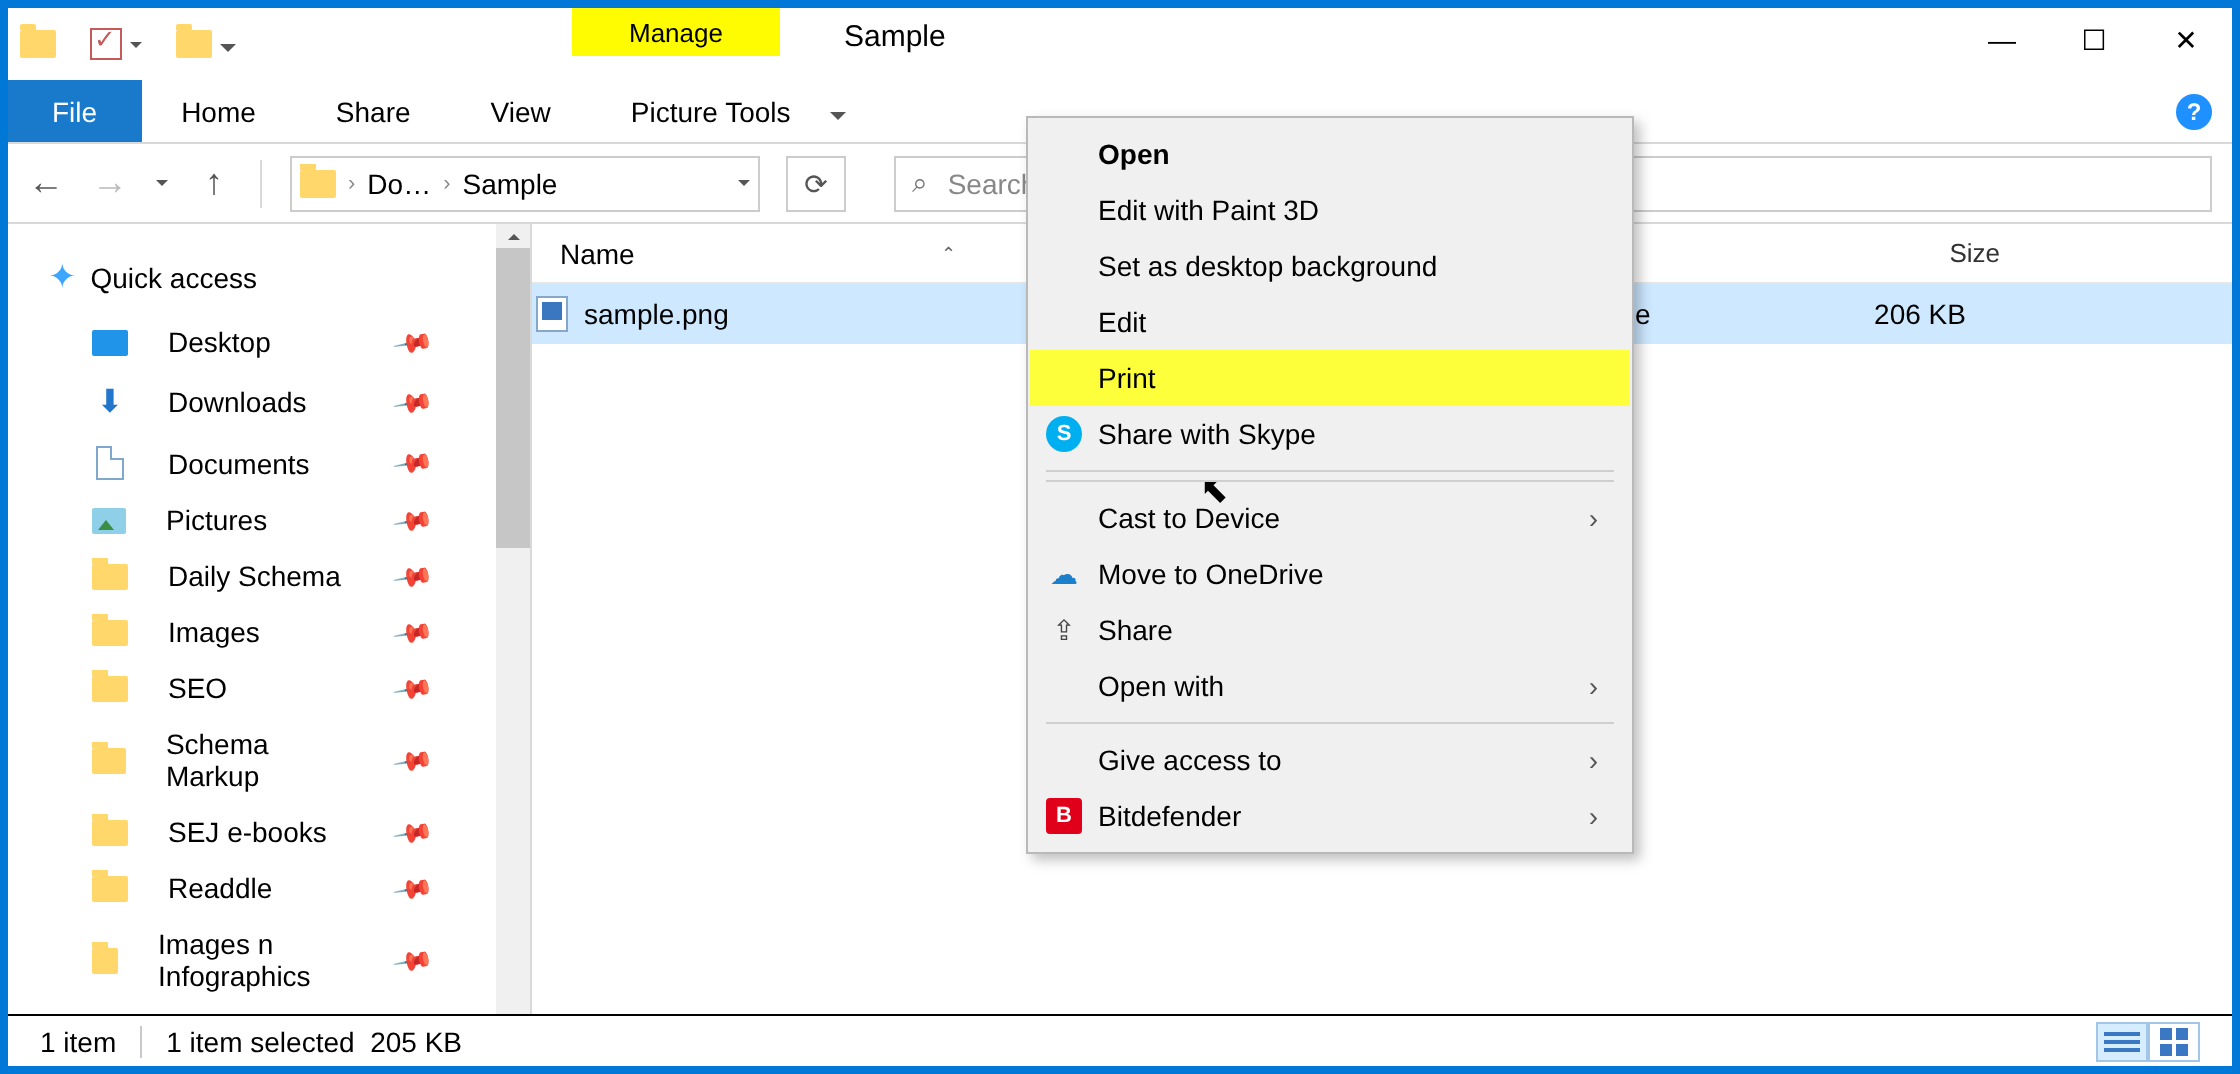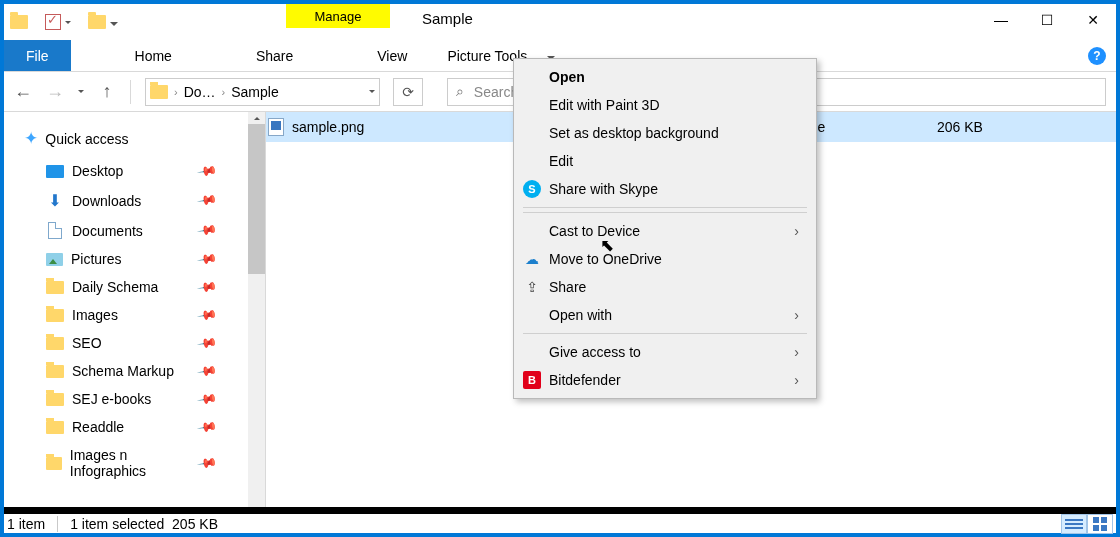--- a/index.html
+++ b/index.html
@@ -15,21 +15,21 @@
 .chk-icon:after{content:"✓";position:absolute;left:1px;top:-3px;color:#c55a5a;font-size:13px;}
 .caret-icon{width:0;height:0;border-left:4px solid transparent;border-right:4px solid transparent;border-top:4px solid #555;margin-top:4px;}
 .mini-caret{width:0;height:0;border-left:3px solid transparent;border-right:3px solid transparent;border-top:3px solid #555;}
 .tab-manage{position:absolute;left:282px;top:0;width:104px;height:24px;background:#fffb00;display:flex;align-items:center;justify-content:center;font-size:13px;}
 .title{position:absolute;left:418px;top:6px;font-size:15px;}
 .win-controls{margin-left:auto;display:flex;}
 .win-btn{width:46px;height:32px;display:flex;align-items:center;justify-content:center;color:#000;}
 
 .ribbon{display:flex;align-items:center;height:32px;border-bottom:1px solid #d9d9d9;}
 .file-tab{background:#1979ca;color:#fff;padding:0 22px;height:100%;display:flex;align-items:center;}
-.rtab{padding:0 20px;height:100%;display:flex;align-items:center;margin-left:44px;}
+.rtab{padding:0 20px;height:100%;display:flex;align-items:center;}
 .picture-tools{padding:0 20px;height:100%;display:flex;align-items:center;}
 .help-icon{margin-left:auto;margin-right:10px;width:18px;height:18px;border-radius:50%;background:#1e90ff;color:#fff;display:flex;align-items:center;justify-content:center;font-size:12px;font-weight:bold;}
 .rib-caret{margin-right:4px;}
 
 .navrow{display:flex;align-items:center;height:40px;border-bottom:1px solid #d9d9d9;padding:0 10px;gap:14px;}
 .nav-arrow{color:#555;font-size:18px;width:18px;text-align:center;}
 .nav-arrow.disabled{color:#bbb;}
 .addr{display:flex;align-items:center;height:28px;border:1px solid #ccc;padding:0 4px;gap:6px;min-width:235px;}
 .addr .folder-icon{width:18px;height:14px;background:#ffd76a;border-radius:1px;position:relative;}
 .addr .folder-icon:before{content:"";position:absolute;left:0;top:-3px;width:8px;height:3px;background:#ffd76a;}
@@ -38,21 +38,21 @@
 .search{flex:1;height:28px;border:1px solid #ccc;display:flex;align-items:center;padding:0 8px;color:#777;margin-left:10px;}
 .search .mag{margin-right:10px;color:#777;}
 
 .main{flex:1;display:flex;overflow:hidden;}
 .sidebar{width:262px;border-right:1px solid #d9d9d9;position:relative;padding-top:12px;}
 .scroll-track{position:absolute;right:0;top:0;width:17px;bottom:0;background:#f0f0f0;}
 .scroll-thumb{position:absolute;right:0;top:12px;width:17px;height:150px;background:#c6c6c6;}
 .scroll-up{position:absolute;right:0;top:0;width:17px;height:12px;display:flex;align-items:center;justify-content:center;}
 .side-head{display:flex;align-items:center;gap:7px;padding:4px 12px 8px 20px;}
 .star{color:#3ea6ff;font-size:17px;}
-.side-item{display:flex;align-items:center;gap:8px;padding:6px 24px 6px 42px;}
+.side-item{display:flex;align-items:center;gap:20px;padding:6px 24px 6px 42px;}
 .pin{margin-left:auto;color:#8a8a8a;font-size:13px;transform:rotate(35deg);margin-right:26px;}
 .ico-desktop{width:18px;height:13px;background:#2094e8;border-radius:1px;}
 .ico-down{color:#2277cc;font-size:16px;width:18px;text-align:center;}
 .ico-doc{width:14px;height:17px;background:#fff;border:1px solid #7fa8cc;position:relative;display:inline-block;margin:0 2px;}
 .ico-doc:before{content:"";position:absolute;right:-1px;top:-1px;width:6px;height:6px;background:#fff;border-left:1px solid #7fa8cc;border-bottom:1px solid #7fa8cc;}
 .ico-pic{width:17px;height:13px;background:#8fd0e8;border-radius:1px;position:relative;}
 .ico-pic:after{content:"";position:absolute;left:3px;bottom:2px;width:0;height:0;border-left:4px solid transparent;border-right:4px solid transparent;border-bottom:5px solid #3b8e46;}
 .ico-folder{width:18px;height:13px;background:#ffd76a;border-radius:1px;position:relative;}
 .ico-folder:before{content:"";position:absolute;left:0;top:-3px;width:8px;height:3px;background:#ffd76a;}
 
@@ -66,21 +66,21 @@
 .sort-caret{font-size:9px;color:#666;}
 .filerow{display:flex;align-items:center;height:30px;background:#cde8ff;}
 .cell{padding:0 2px;}
 .cell.name{width:222px;display:flex;align-items:center;gap:8px;}
 .cell.date{width:300px;}
 .cell.type{width:130px;}
 .cell.size{width:110px;text-align:center;padding-right:28px;}
 .pngico{width:16px;height:18px;background:#fff;border:1px solid #86a7c8;position:relative}
 .pngico:after{content:"";position:absolute;left:2px;top:2px;right:2px;bottom:5px;background:#3a77c0;}
 
-.status{height:26px;border-top:7px solid #000000;display:flex;align-items:center;padding:0 3px;font-size:13px;color:#1f1f1f;}
+.status{height:26px;border-top:1px solid #000000;display:flex;align-items:center;padding:0 16px;font-size:13px;color:#1f1f1f;}
 .status-sep{width:1px;height:16px;background:#c9c9c9;margin:0 12px;}
 .view-icons{margin-left:auto;display:flex;gap:0;}
 .view-btn{width:26px;height:20px;border:1px solid #a2c5e8;display:flex;flex-direction:column;justify-content:center;gap:2px;padding:2px 3px;}
 .view-btn.active{background:#d6ecff;}
 .view-btn .ln{height:2px;background:#3b78c3;}
 .view-btn.thumbs{flex-direction:row;flex-wrap:wrap;gap:2px;align-content:center;}
 .view-btn.thumbs .sq{width:6px;height:6px;background:#3b78c3;}
 
 .ctx{position:absolute;left:513px;top:58px;width:304px;background:#f0f0f0;border:1px solid #b9b9b9;box-shadow:3px 3px 6px rgba(0,0,0,.25);padding:4px 1px;}
 .ctx-item{display:flex;align-items:center;height:28px;padding:0 16px 0 34px;position:relative;}
@@ -214,20 +214,29 @@
           </div>
         </div>
       <div class="scroll-track"></div>
       <div class="scroll-up">
           <span class="mini-caret" style="transform:rotate(180deg)"></span>
         </div>
       <div class="scroll-thumb"></div>
     </div>
 
     <div class="filepane">
+      <div class="col-headers">
+        <div class="col name">
+            <span>Name</span>
+            <span class="sort-caret" style="margin-left:auto;margin-right:-4px">⌃</span>
+          </div>
+        <div class="col date"></div>
+        <div class="col type" style="padding-left:0">Type</div>
+        <div class="col size">Size</div>
+      </div>
       <div class="filerow">
         <div class="cell name">
           <span class="pngico"></span>
           <span>sample.png</span>
         </div>
         <div class="cell date"></div>
         <div class="cell type" style="padding-left:0">G File</div>
         <div class="cell size">206 KB</div>
       </div>
     </div>
@@ -261,20 +270,23 @@
     </div>
     <div class="ctx-item">
       <span>Edit with Paint 3D</span>
     </div>
     <div class="ctx-item">
       <span>Set as desktop background</span>
     </div>
     <div class="ctx-item">
       <span>Edit</span>
     </div>
+    <div class="ctx-item hl">
+      <span>Print</span>
+    </div>
     <div class="ctx-item">
       <span class="ctx-ico skype">S</span>
       <span>Share with Skype</span>
     </div>
     <div class="ctx-sep"></div>
     <div class="ctx-sep"></div>
     <div class="ctx-item">
       <span>Cast to Device</span>
       <span class="ctx-arrow">›</span>
     </div>

